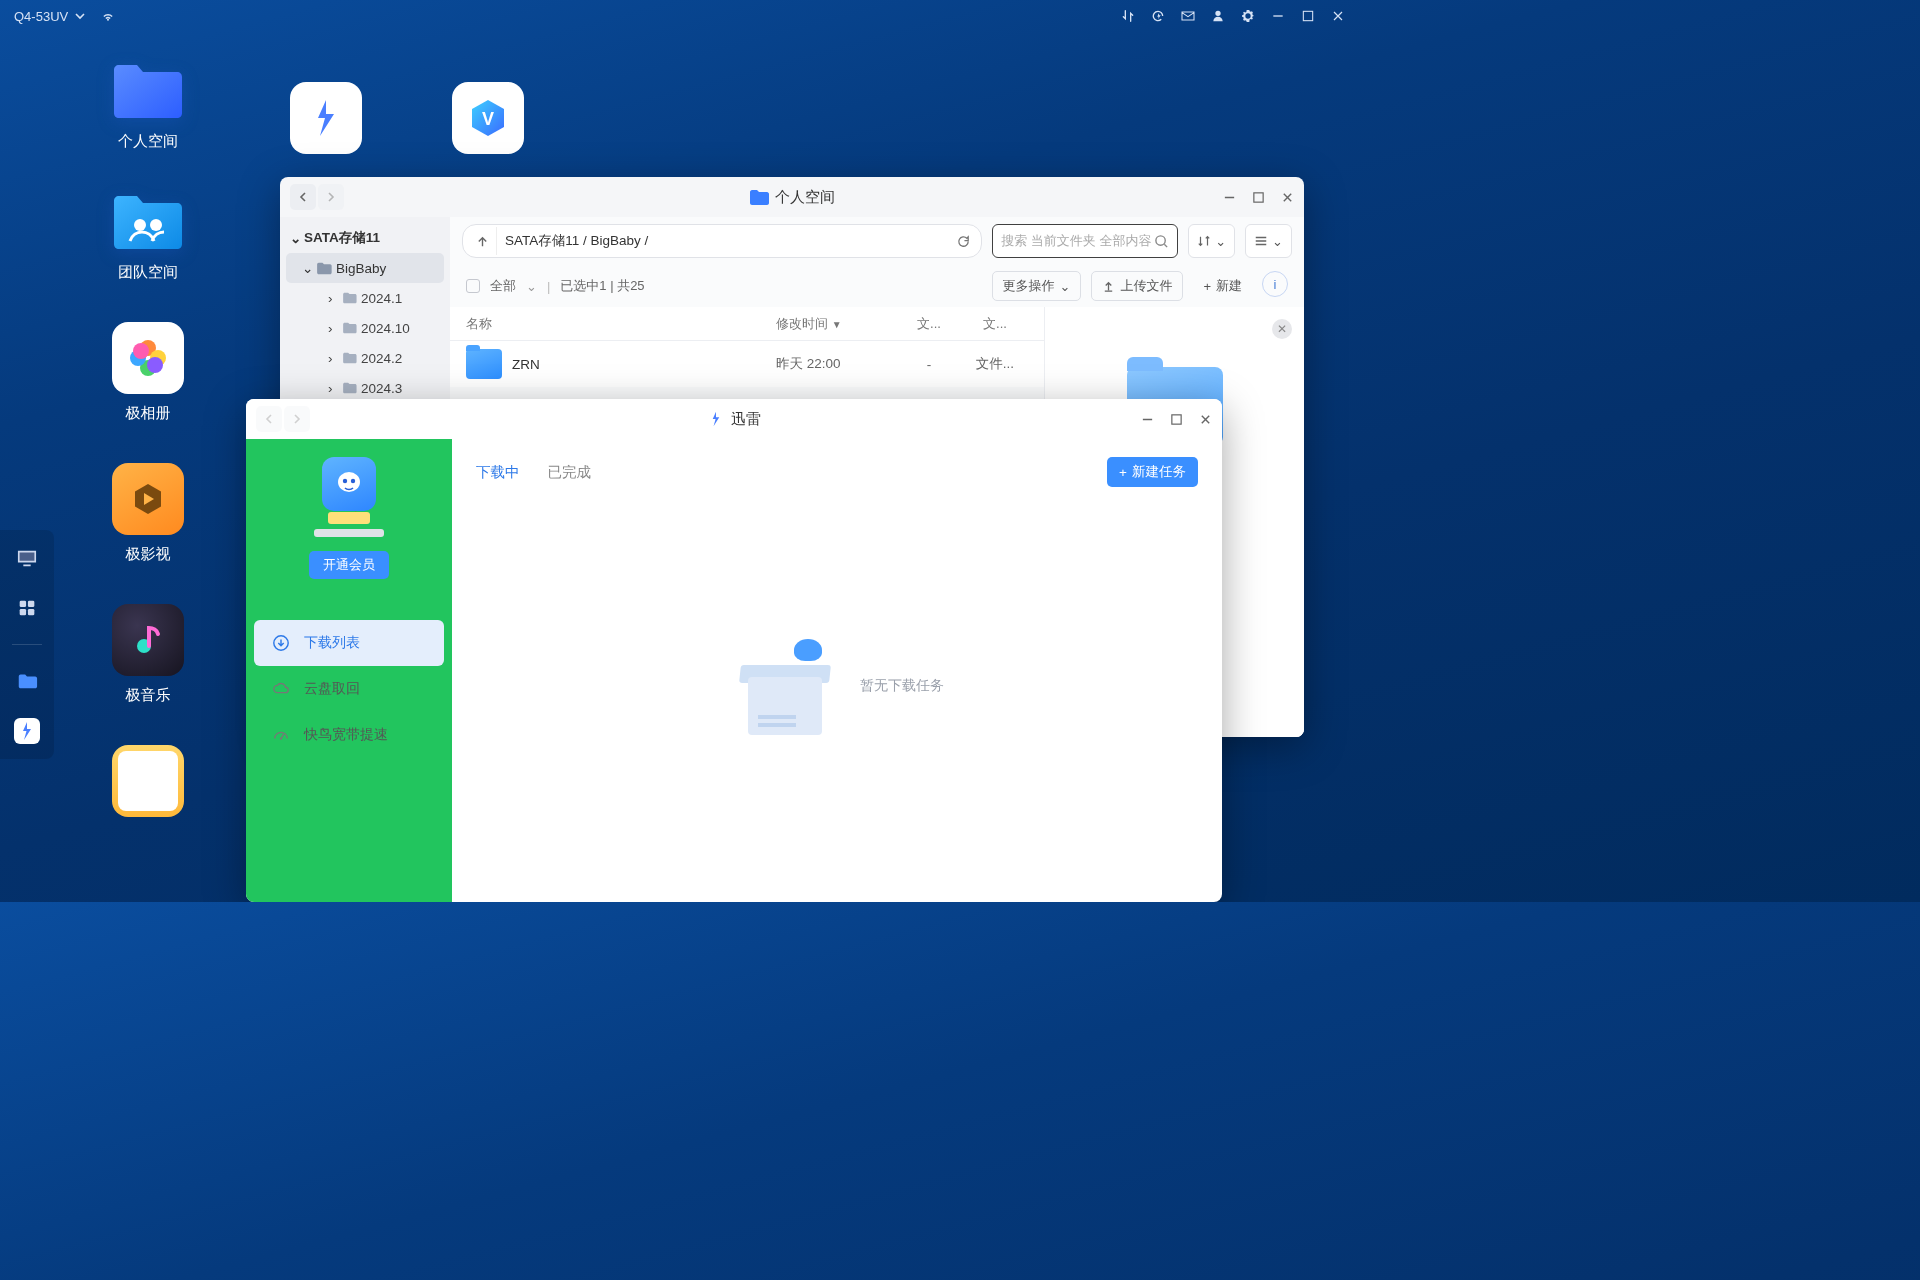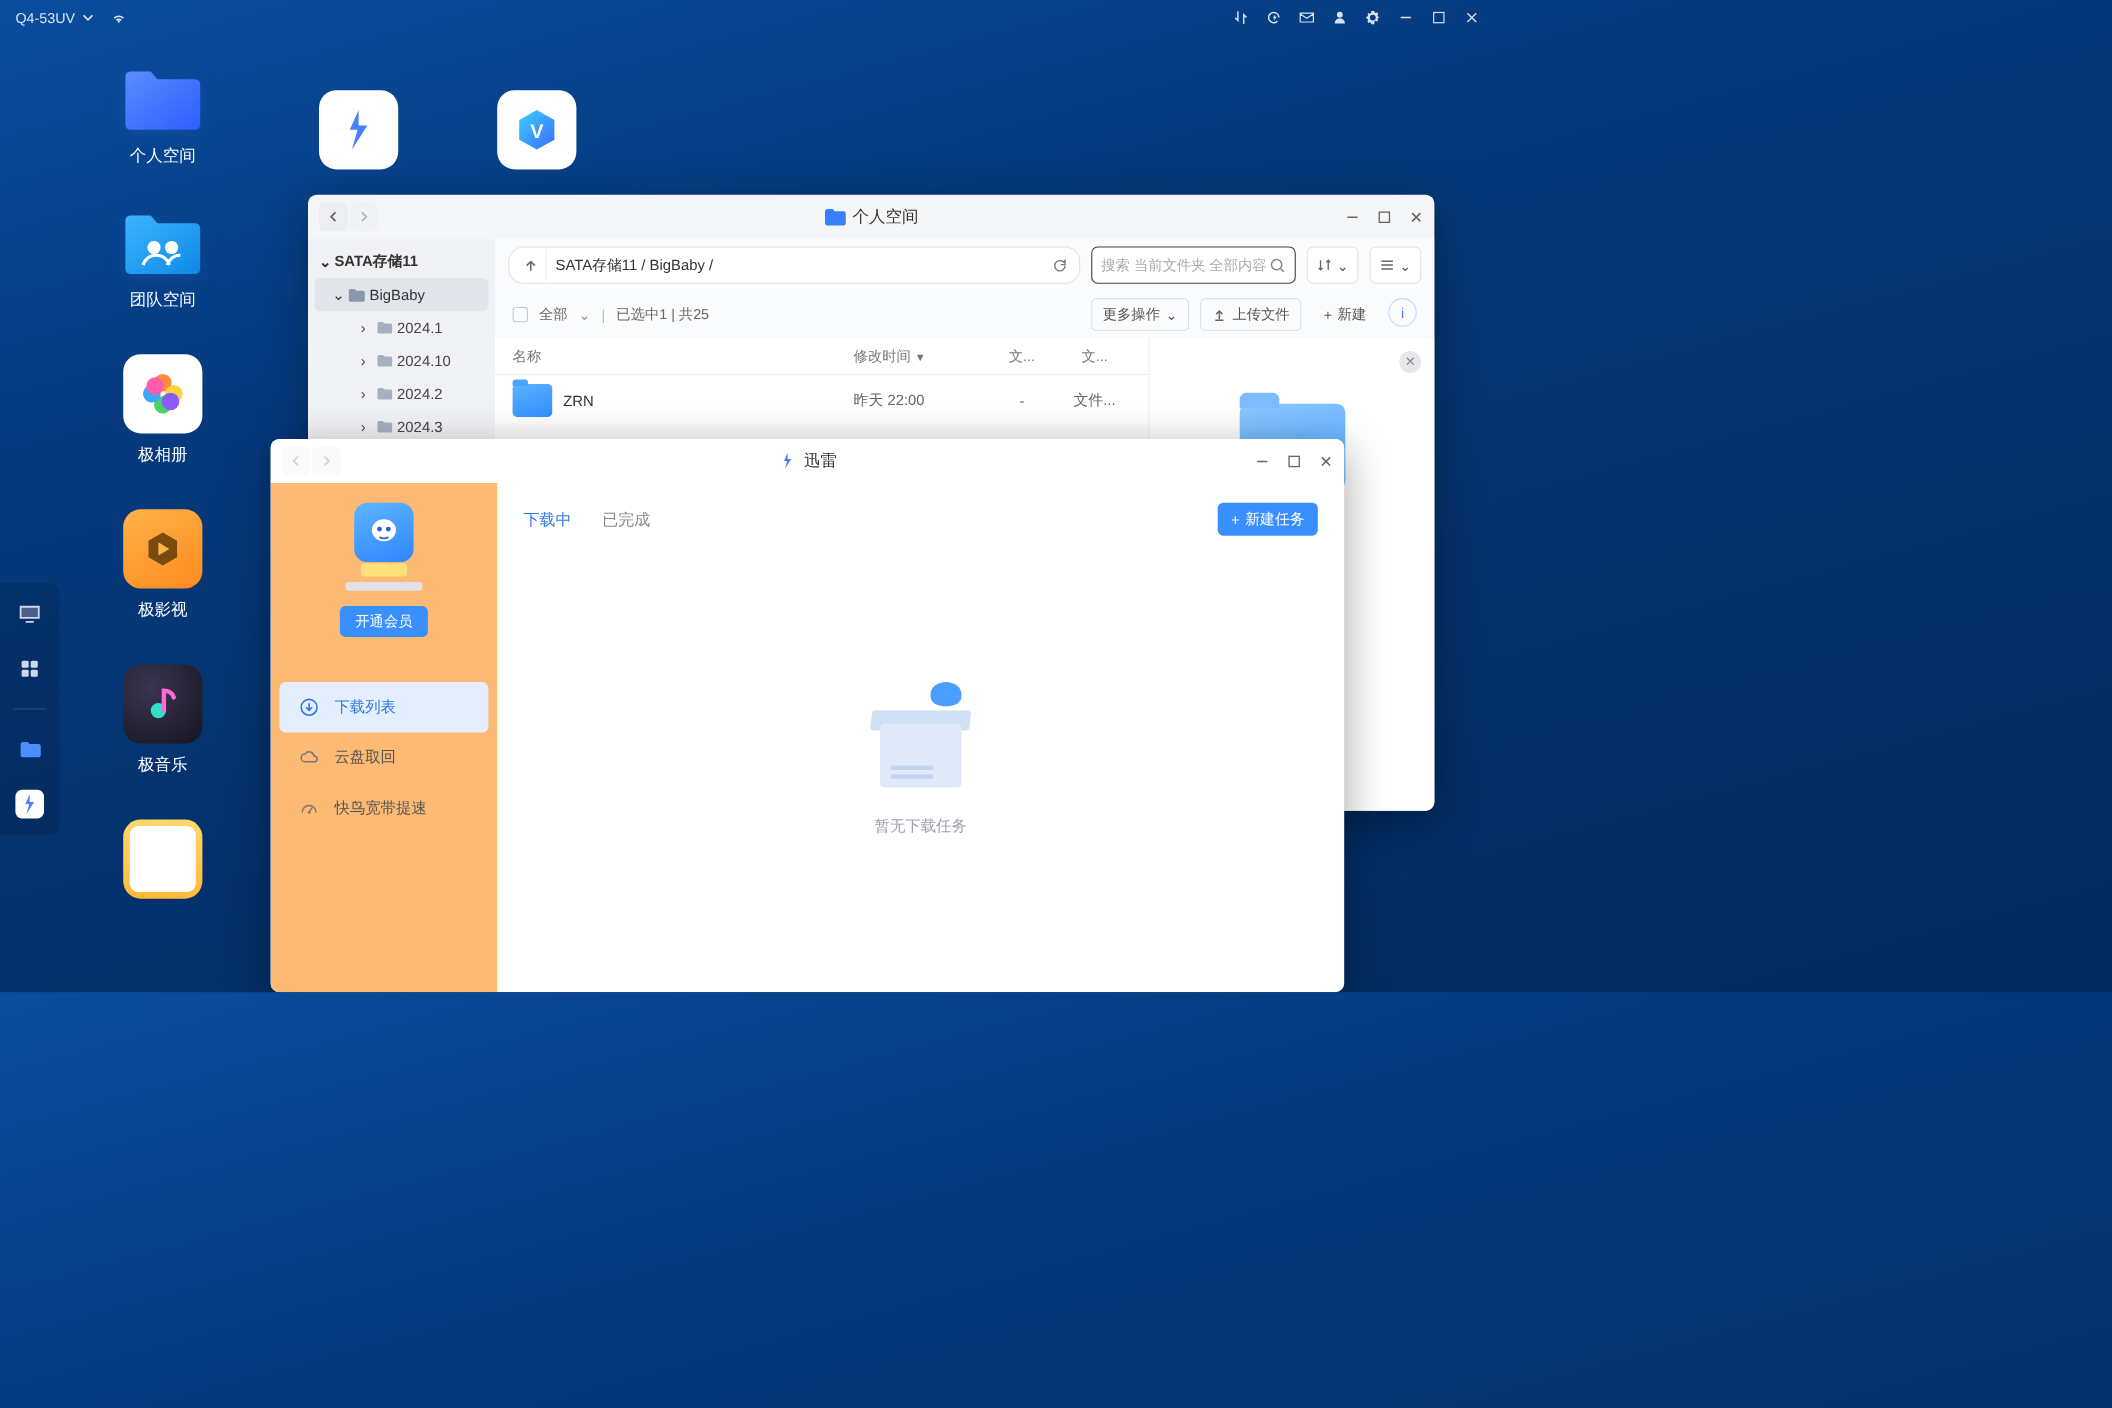--- a/index.html
+++ b/index.html
@@ -55,34 +55,34 @@
 .fb-row .c1{flex:0 0 310px;display:flex;align-items:center;gap:10px}
 .fb-row .c2{flex:0 0 120px;color:#666}
 .fb-row .c3,.fb-row .c4{flex:0 0 66px;text-align:center;color:#666}
 .folder-ic{width:36px;height:30px;background:linear-gradient(160deg,#5eb3ff,#2d8eff);border-radius:4px;position:relative}
 .folder-ic:before{content:"";position:absolute;top:-4px;left:0;width:14px;height:6px;background:#4aa3ff;border-radius:3px 3px 0 0}
 .preview{width:260px;background:#fff;border-left:1px solid #eceef2;position:relative;padding-top:40px;display:flex;flex-direction:column;align-items:center}
 .preview .close{position:absolute;top:12px;right:12px;width:20px;height:20px;border-radius:50%;background:#e6e7ea;display:flex;align-items:center;justify-content:center;font-size:12px;color:#888}
 .preview .pfolder{width:96px;height:78px;margin-top:20px;background:linear-gradient(165deg,#8ec9ff,#4aa3ff);border-radius:8px;position:relative}
 .preview .pfolder:before{content:"";position:absolute;top:-10px;left:0;width:36px;height:14px;background:#7dbcff;border-radius:6px 6px 0 0}
 .xl-body{display:flex;height:calc(100% - 40px)}
-.xl-side{width:206px;background:#fdba74;display:flex;flex-direction:column;align-items:center;padding-top:18px}
+.xl-side{width:206px;background:#22c55e;display:flex;flex-direction:column;align-items:center;padding-top:18px}
 .xl-avatar{width:54px;height:54px;border-radius:12px;background:linear-gradient(160deg,#5fb4ff,#2e86ff);display:flex;align-items:center;justify-content:center;position:relative}
 .xl-avatar:after{content:"";position:absolute;bottom:-13px;width:42px;height:12px;background:#ffe07a;border-radius:3px}
 .vip-tag{font-size:9px;color:#a86b00;position:absolute;bottom:-12px;font-weight:600}
 .xl-name{margin-top:18px;width:70px;height:8px;background:#e0e2e7;border-radius:3px}
 .xl-vipbtn{margin-top:14px;padding:5px 14px;background:#3a8fff;color:#fff;font-size:13px;border-radius:5px}
 .xl-menu{margin-top:41px;width:100%;font-size:14px;color:#555}
 .xl-mi{height:46px;display:flex;align-items:center;padding-left:26px;gap:14px}
 .xl-mi.active{background:#e4eefc;color:#2d79e8;border-radius:6px;margin:0 8px;padding-left:18px}
 .xl-main{flex:1;display:flex;flex-direction:column;padding:18px 24px}
 .xl-tabs{display:flex;align-items:center;font-size:14.5px;color:#888;gap:28px}
 .xl-tabs .active{color:#2d79e8}
 .xl-tabs .new{margin-left:auto;background:#3a8fff;color:#fff;padding:6px 12px;border-radius:5px;font-size:13.5px;display:flex;align-items:center;gap:5px}
-.xl-empty{flex:1;display:flex;flex-direction:column;align-items:center;justify-content:center;color:#9aa0ab;font-size:14px;gap:20px}
+.xl-empty{flex:1;display:flex;flex-direction:row;align-items:center;justify-content:center;color:#9aa0ab;font-size:14px;gap:20px}
 .boxart{width:110px;height:110px;position:relative}
 .boxart .box{position:absolute;bottom:6px;left:18px;width:74px;height:58px;background:#dfe9f8;border-radius:4px}
 .boxart .flap{position:absolute;bottom:58px;left:10px;width:90px;height:18px;background:#cfe0f5;transform:skewX(-6deg);border-radius:3px}
 .boxart .bird{position:absolute;top:8px;right:18px;width:28px;height:22px;background:#4a9eff;border-radius:50% 50% 40% 40%}
 .boxart .lines{position:absolute;bottom:22px;left:28px;width:38px;height:4px;background:#c0d4ef;box-shadow:0 8px 0 #c0d4ef}
 .cb{width:14px;height:14px;border:1.5px solid #c5c8cf;border-radius:3px;display:inline-block}
 svg{display:block}
 .folder-svg{filter:drop-shadow(0 4px 8px rgba(30,90,200,.3))}
 </style>
 </head>

